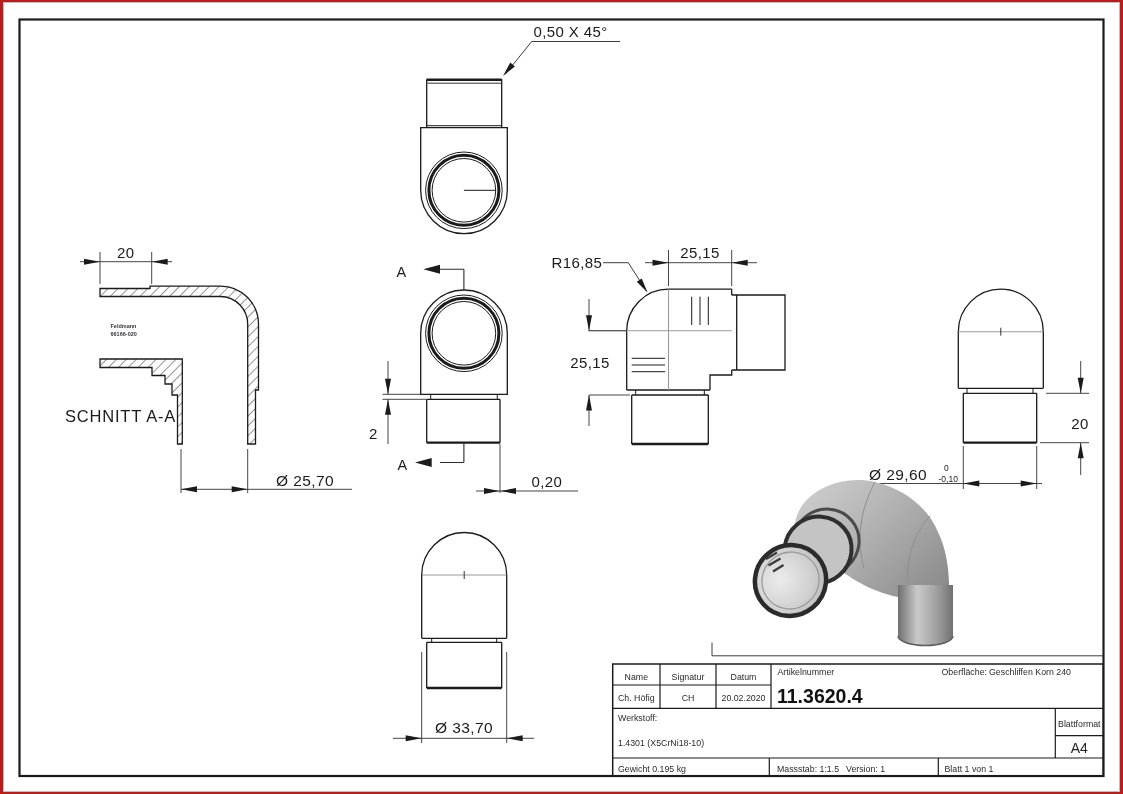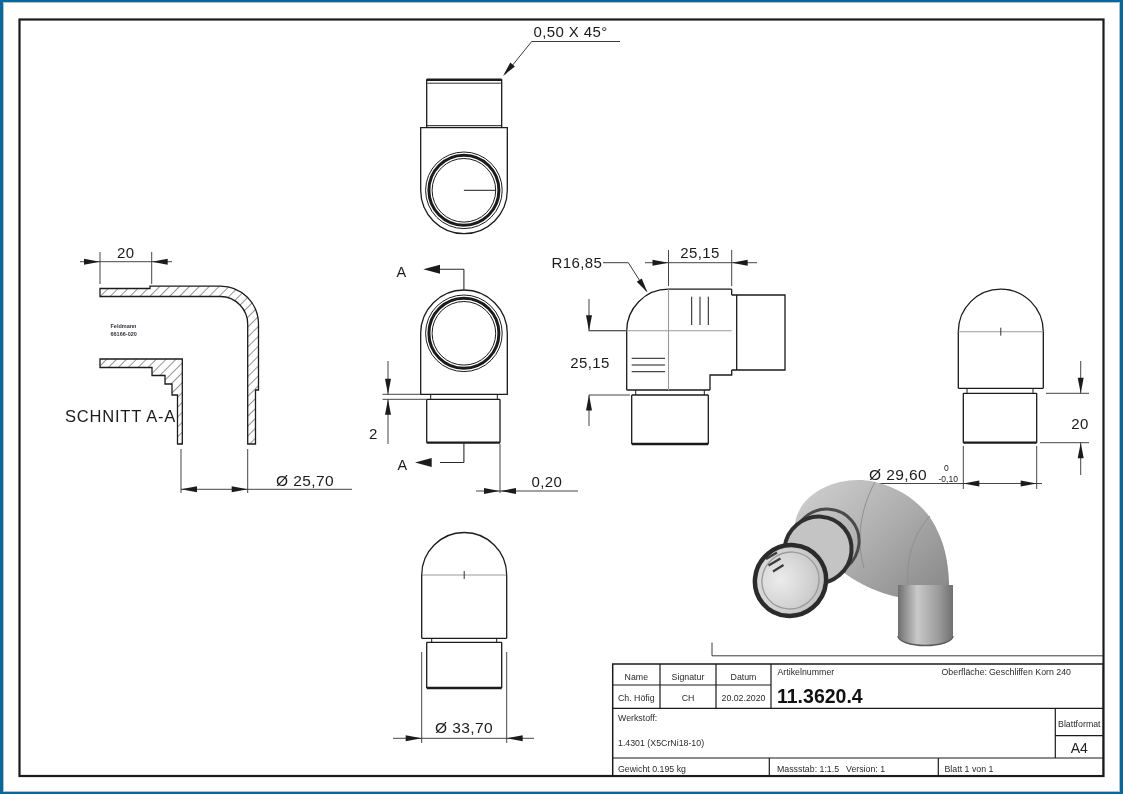--- a/index.html
+++ b/index.html
@@ -1,16 +1,16 @@
 <!DOCTYPE html>
 <html><head>
 <meta charset="utf-8">
 <style>
   html,body{margin:0;padding:0;background:#e8e8e8;}
-  #page{position:relative;width:1123px;height:794px;background:#0369a1;overflow:hidden;
+  #page{position:relative;width:1123px;height:794px;background:#b91c1c;overflow:hidden;
         font-family:"Liberation Sans",sans-serif;}
   svg{position:absolute;left:0;top:0;}
   text{fill:#1b1b1b;font-family:"Liberation Sans","DejaVu Sans",sans-serif;}
   .dim{font-size:15px;letter-spacing:.4px;}
   .dimbig{font-size:15.5px;letter-spacing:.4px;}
   .tol{font-size:8.5px;}
   .tb-s{font-size:8.8px;fill:#2a2a2a;}
   .tb-b{font-size:19.5px;font-weight:bold;fill:#111;}
   .a4{font-size:14px;fill:#222;}
   .stamp{font-size:5.5px;font-weight:bold;fill:#33333d;}

